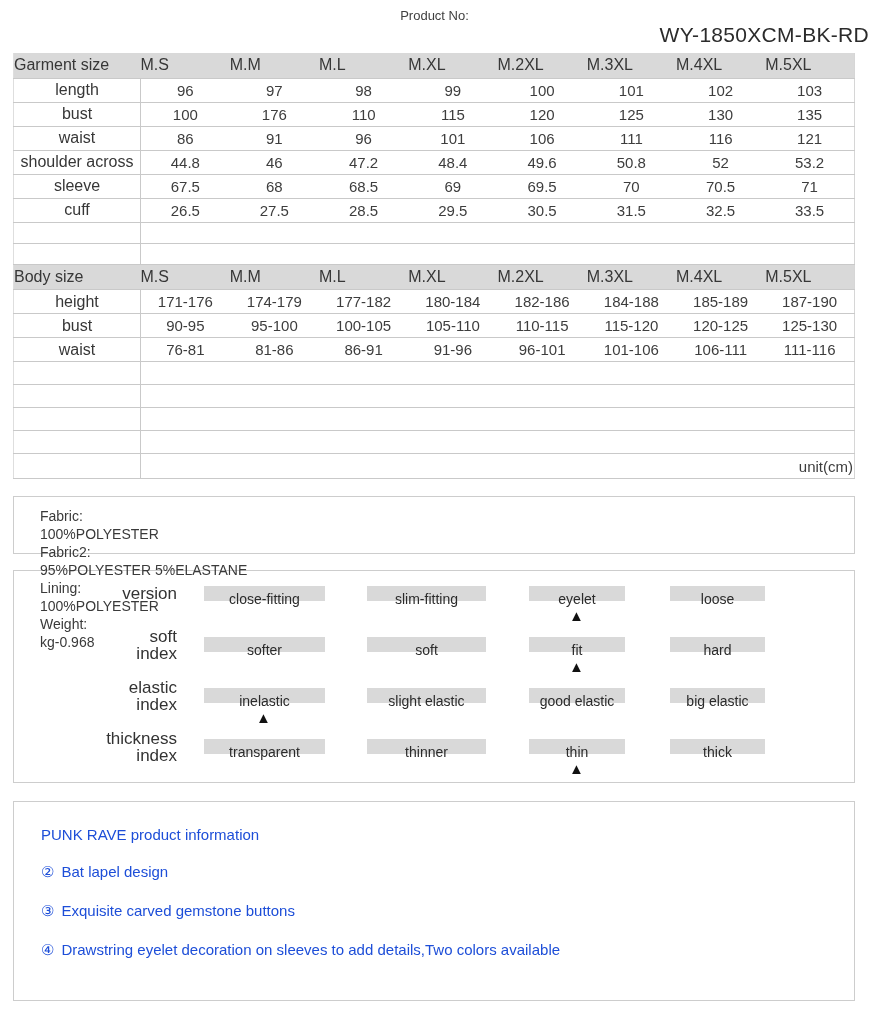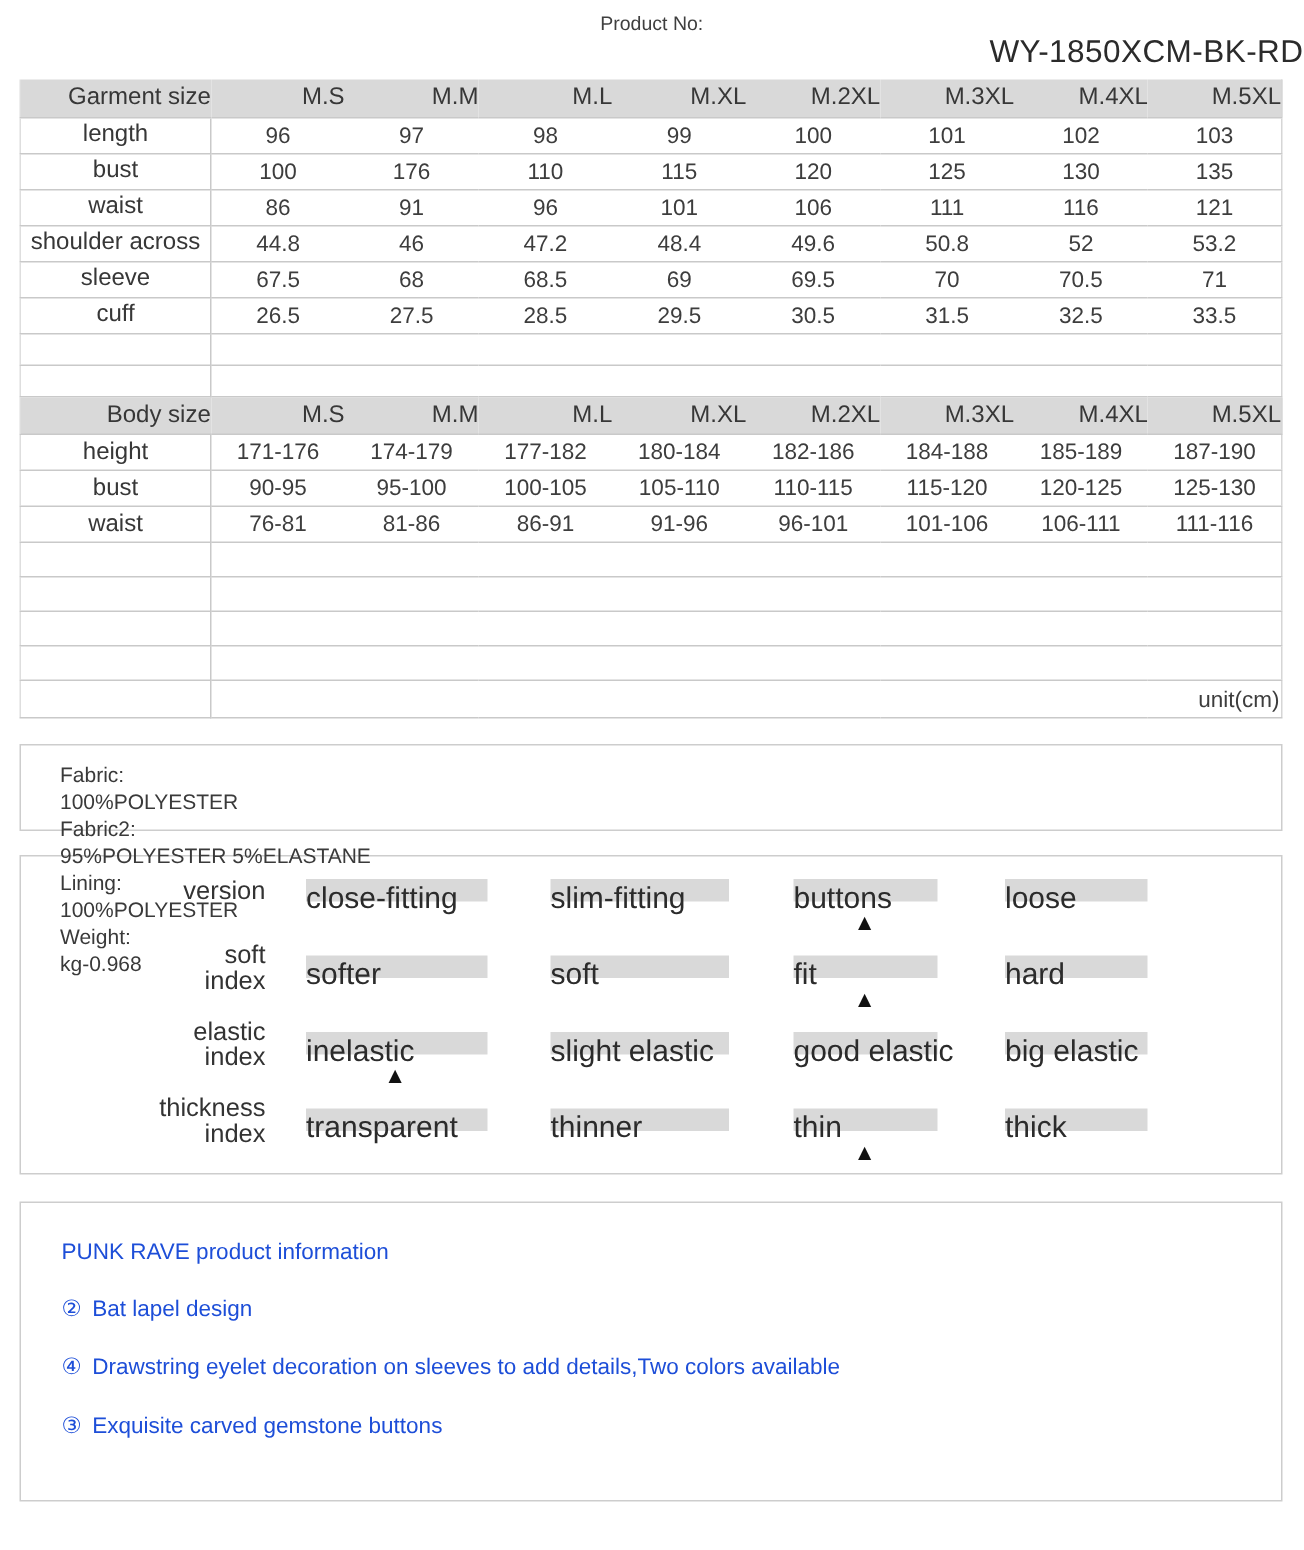--- a/index.html
+++ b/index.html
@@ -18,21 +18,21 @@
   .product-no{padding-top:8px;text-align:center;font-size:13px;line-height:15px;color:#3f3f3f;}
   .product-code{text-align:right;font-size:21px;line-height:24px;color:#2b2b2b;letter-spacing:.3px;}
 
   .size-table{
     width:842px;margin-left:13px;margin-top:6px;
     border-collapse:collapse;table-layout:fixed;
     border-left:1px solid #dedede;border-right:1px solid #d6d6d6;
   }
   .size-table thead th{
     background:var(--header-bg);height:25px;font-size:16px;font-weight:normal;
-    color:#373737;text-align:right;border-bottom:1px solid var(--line);
+    color:#373737;text-align:left;border-bottom:1px solid var(--line);
   }
   .size-table thead th:first-child{width:127px;}
   .size-table td{
     height:24px;font-size:15px;color:#3d3d3d;text-align:center;
     border-bottom:1px solid var(--line);white-space:nowrap;overflow:hidden;
   }
   .size-table td.label-cell{border-right:1px solid var(--line);font-size:16px;color:#373737;}
   .size-table tr.empty-row td{height:21px;}
   #body-table tr.empty-row td{height:23px;}
   .size-table td.unit-cell{text-align:right;font-size:15px;padding-right:1px;height:25px;}
@@ -43,21 +43,21 @@
   .fabric-col{font-size:14px;line-height:18px;color:#3a3a3a;}
   .fabric-col.fc0{width:260px;}
   .fabric-col.fc1{width:265px;}
   .fabric-col.fc2{width:175px;}
 
   .attr-panel{margin-top:16px;height:213px;padding-top:9px;}
   .attr-row{display:flex;align-items:center;height:27px;}
   .attr-label{width:163px;text-align:right;font-size:17px;line-height:17px;color:#333;}
   .opt-box{
     height:15px;line-height:27px;background:var(--option-bg);
-    font-size:20px;color:#2b2b2b;white-space:nowrap;
+    text-align:center;font-size:14px;color:#2b2b2b;white-space:nowrap;
   }
   .opt-box.c0{width:121px;margin-left:27px;}
   .opt-box.c1{width:119px;margin-left:42px;}
   .opt-box.c2{width:96px;margin-left:43px;}
   .opt-box.c3{width:95px;margin-left:45px;}
   .marker-row{position:relative;height:24px;}
   .marker{position:absolute;top:1px;font-size:15px;line-height:15px;color:#111;}
 
   .info-panel{margin-top:18px;height:200px;padding:24px 20px 0 27px;font-size:15px;color:#1d4ed8;}
   .info-title{margin-bottom:20px;}
@@ -296,21 +296,21 @@
       </div>
     </div>
 
   <div class="panel attr-panel" id="attr-panel">
       <div class="attr-row">
         <div class="attr-label">
           <div>version</div>
         </div>
         <div class="opt-box c0">close-fitting</div>
         <div class="opt-box c1">slim-fitting</div>
-        <div class="opt-box c2">buttons</div>
+        <div class="opt-box c2">eyelet</div>
         <div class="opt-box c3">loose</div>
       </div>
       <div class="marker-row">
         <span class="marker" style="left: 555px;">▲</span>
       </div>
       <div class="attr-row">
         <div class="attr-label">
           <div>soft</div>
           <div>index</div>
         </div>
@@ -347,18 +347,18 @@
       </div>
       <div class="marker-row">
         <span class="marker" style="left: 555px;">▲</span>
       </div>
     </div>
 
   <div class="panel info-panel">
     <div class="info-title">PUNK RAVE product information</div>
     <div id="info-items">
         <div class="info-item"><span class="circ">②</span><span>Bat lapel design</span></div>
+        <div class="info-item"><span class="circ">③</span><span>Exquisite carved gemstone buttons</span></div>
         <div class="info-item"><span class="circ">④</span><span>Drawstring eyelet decoration on sleeves to add details,Two colors available</span></div>
-        <div class="info-item"><span class="circ">③</span><span>Exquisite carved gemstone buttons</span></div>
       </div>
   </div>
 
 </div>
 
 </body></html>

